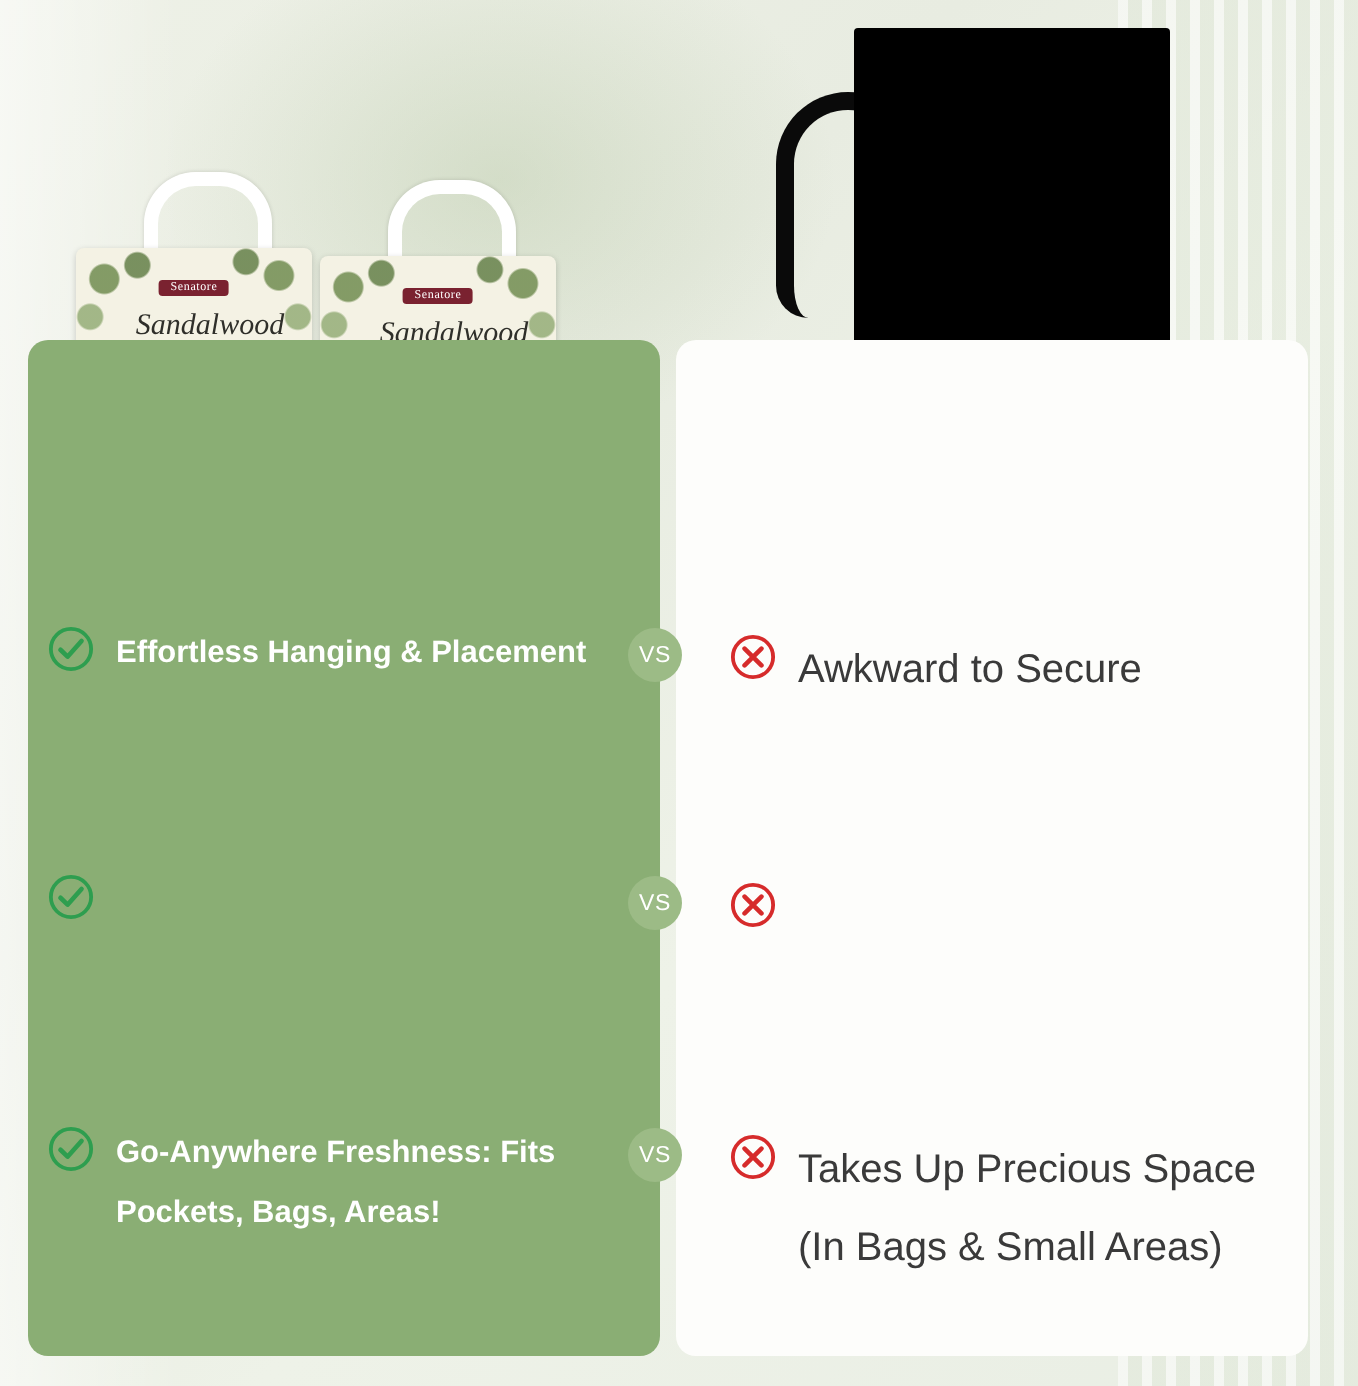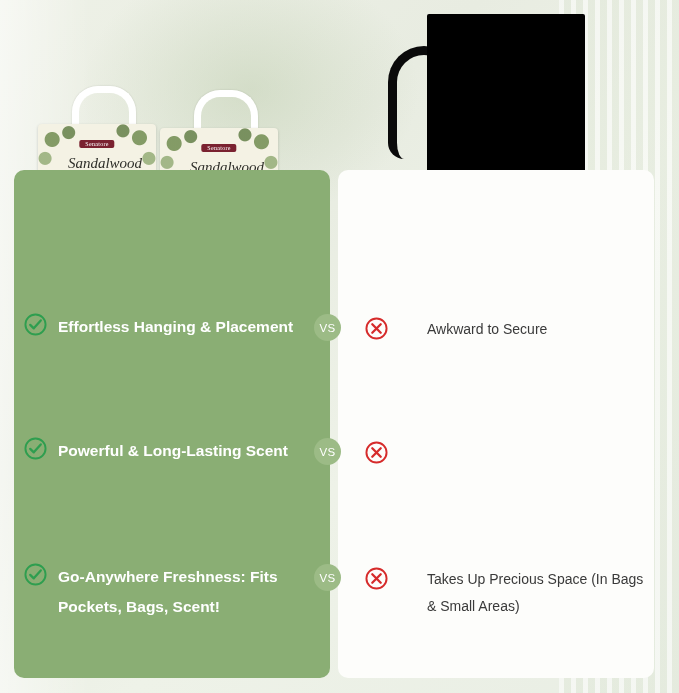--- a/index.html
+++ b/index.html
@@ -221,24 +221,23 @@
     height: 23px;
     margin-top: 1px;
   }
   .pro-text {
     font-size: 15.5px;
     font-weight: bold;
     color: #ffffff;
     line-height: 1.95;
   }
   .con-text {
-    font-size: 14px;
+    font-size: 20px;
     color: #3a3a3a;
     line-height: 1.95;
-    margin-left: 28px;
   }
   .vs {
     position: absolute;
     left: 314px;
     width: 27px;
     height: 27px;
     border-radius: 50%;
     background: #9cbb86;
     color: #ffffff;
     font-size: 11.5px;
@@ -314,42 +313,41 @@
     </div>
 
     <div class="row" style="top:436px;">
       <div class="pro">
         <span class="mark">
           <svg viewBox="0 0 24 24" width="23" height="23">
             <circle cx="12" cy="12" r="10.5" fill="none" stroke="#2e9e4f" stroke-width="2"></circle>
             <path d="M6.5 12.4 L10.2 16 L17.5 7.8" fill="none" stroke="#2e9e4f" stroke-width="2.4" stroke-linecap="round" stroke-linejoin="round"></path>
           </svg>
         </span>
-        <span class="pro-text">Powerful &amp; Long-Lasting Scent</span>
       </div>
       <div class="vs" style="top:2px;">VS</div>
       <div class="con" style="top:4px;">
         <span class="mark">
           <svg viewBox="0 0 24 24" width="23" height="23">
             <circle cx="12" cy="12" r="10.5" fill="none" stroke="#d62b2b" stroke-width="2"></circle>
             <path d="M7.6 7.6 L16.4 16.4 M16.4 7.6 L7.6 16.4" fill="none" stroke="#d62b2b" stroke-width="2.4" stroke-linecap="round"></path>
           </svg>
         </span>
       </div>
     </div>
 
     <div class="row" style="top:562px;">
       <div class="pro">
         <span class="mark">
           <svg viewBox="0 0 24 24" width="23" height="23">
             <circle cx="12" cy="12" r="10.5" fill="none" stroke="#2e9e4f" stroke-width="2"></circle>
             <path d="M6.5 12.4 L10.2 16 L17.5 7.8" fill="none" stroke="#2e9e4f" stroke-width="2.4" stroke-linecap="round" stroke-linejoin="round"></path>
           </svg>
         </span>
-        <span class="pro-text">Go-Anywhere Freshness: Fits Pockets, Bags, Scent!</span>
+        <span class="pro-text">Go-Anywhere Freshness: Fits Pockets, Bags, Areas!</span>
       </div>
       <div class="vs" style="top:2px;">VS</div>
       <div class="con" style="top:4px;">
         <span class="mark">
           <svg viewBox="0 0 24 24" width="23" height="23">
             <circle cx="12" cy="12" r="10.5" fill="none" stroke="#d62b2b" stroke-width="2"></circle>
             <path d="M7.6 7.6 L16.4 16.4 M16.4 7.6 L7.6 16.4" fill="none" stroke="#d62b2b" stroke-width="2.4" stroke-linecap="round"></path>
           </svg>
         </span>
         <span class="con-text">Takes Up Precious Space (In Bags &amp; Small Areas)</span>

